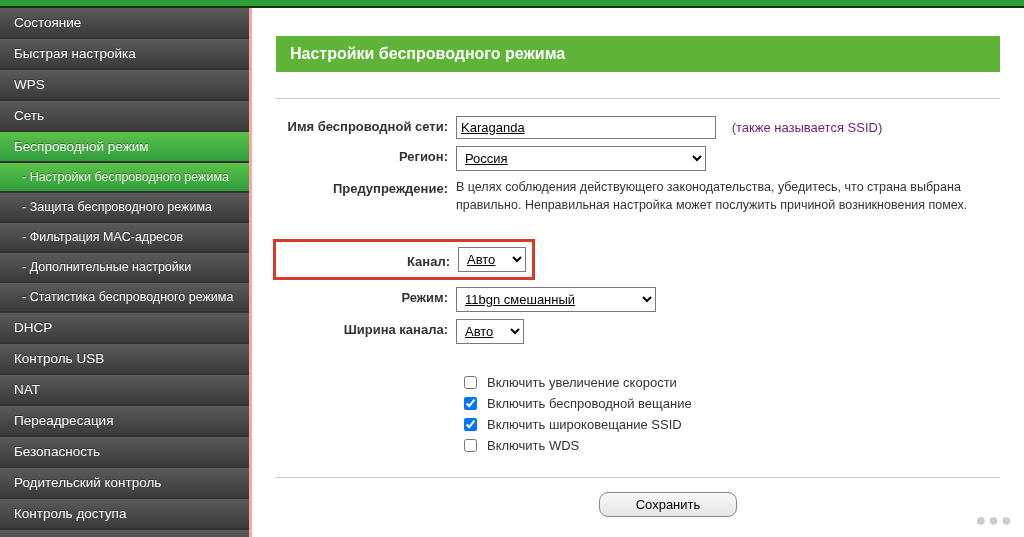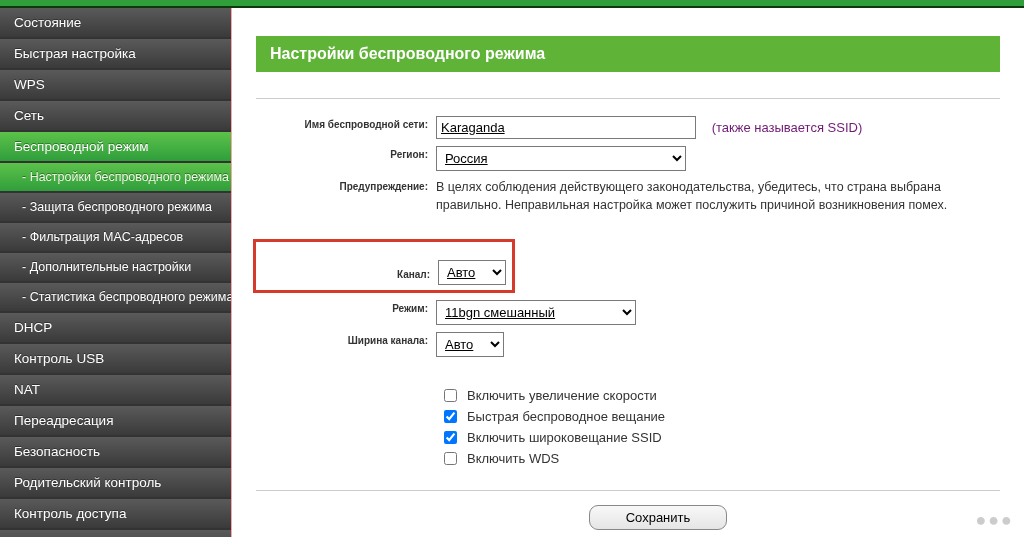--- a/index.html
+++ b/index.html
@@ -8,23 +8,23 @@
     font-size: 13px;
     color: #333;
     width: 1024px;
     height: 537px;
     overflow: hidden;
     background: #fff;
   }
   .top-bar { height: 8px; background: #2f9e3b; border-bottom: 2px solid #0a3a0a; }
   .layout { display: flex; height: calc(100% - 8px); }
   .sidebar {
-    width: 232px;
+    width: 252px;
     background: #444;
-    border-right: 1px solid #fca5a5;
+    border-right: 3px solid #fca5a5;
     overflow: hidden;
     display: flex;
     flex-direction: column;
   }
   .sidebar-item {
     padding: 7px 14px;
     color: #fff;
     font-size: 13.5px;
     border-bottom: 2px solid #333;
     background: linear-gradient(#5a5a5a, #3a3a3a);
@@ -74,21 +74,21 @@
     display: flex;
     align-items: flex-start;
     margin: 7px 0;
   }
   .row label.fld {
     width: 180px;
     text-align: right;
     font-weight: bold;
     padding-right: 8px;
     padding-top: 3px;
-    font-size: 10px;
+    font-size: 13px;
   }
   .row .val { flex: 1; }
   input[type=text], select {
     border: 1px solid #7a7a7a;
     padding: 3px 4px;
     font-size: 13px;
     font-family: inherit;
     background: #fff;
     text-decoration: underline;
   }
@@ -96,21 +96,21 @@
   select.region { width: 250px; }
   select.sm { width: 68px; }
   select.md { width: 200px; }
   .ssid-hint { margin-left: 12px; font-size: 13px; color: #701a75; }
   .warn-text { font-size: 12.5px; line-height: 1.45; }
   .gap { height: 18px; }
   .channel-row-wrap {
     border: 3px solid #d53a2a;
     display: inline-flex;
     align-items: center;
-    padding: 18px 6px 5px 0;
+    padding: 5px 6px 5px 0;
     margin-left: -3px;
   }
   .channel-row-wrap label.fld { width: 182px; }
   .checkbox-row { display: flex; align-items: center; margin: 6px 0; padding-left: 188px; }
   .checkbox-row input { margin-right: 10px; }
   .btn-bar { text-align: center; margin-top: 14px; margin-left: 60px;}
   .save-btn {
     padding: 4px 36px;
     font-size: 13px;
     background: linear-gradient(#f8f8f8,#e5e5e5);
@@ -200,21 +200,21 @@
       </div>
 
       <div class="gap"></div>
 
       <div class="checkbox-row">
         <input type="checkbox" style="">
         <span>Включить увеличение скорости</span>
       </div>
       <div class="checkbox-row">
         <input type="checkbox" checked="" style="">
-        <span>Быстрая беспроводное вещание</span>
+        <span>Включить беспроводной вещание</span>
       </div>
       <div class="checkbox-row">
         <input type="checkbox" checked="" style="">
         <span>Включить широковещание SSID</span>
       </div>
       <div class="checkbox-row">
         <input type="checkbox" style="">
         <span>Включить WDS</span>
       </div>
     </div>

